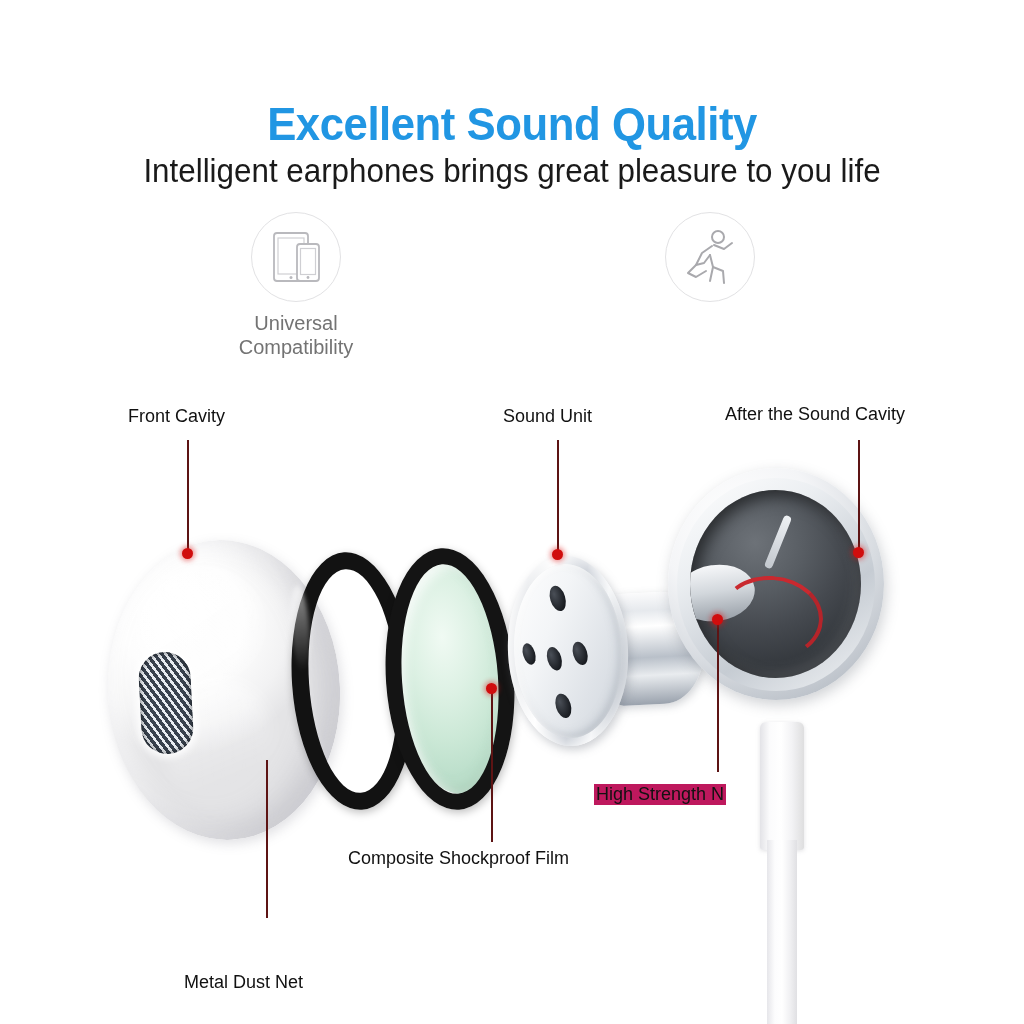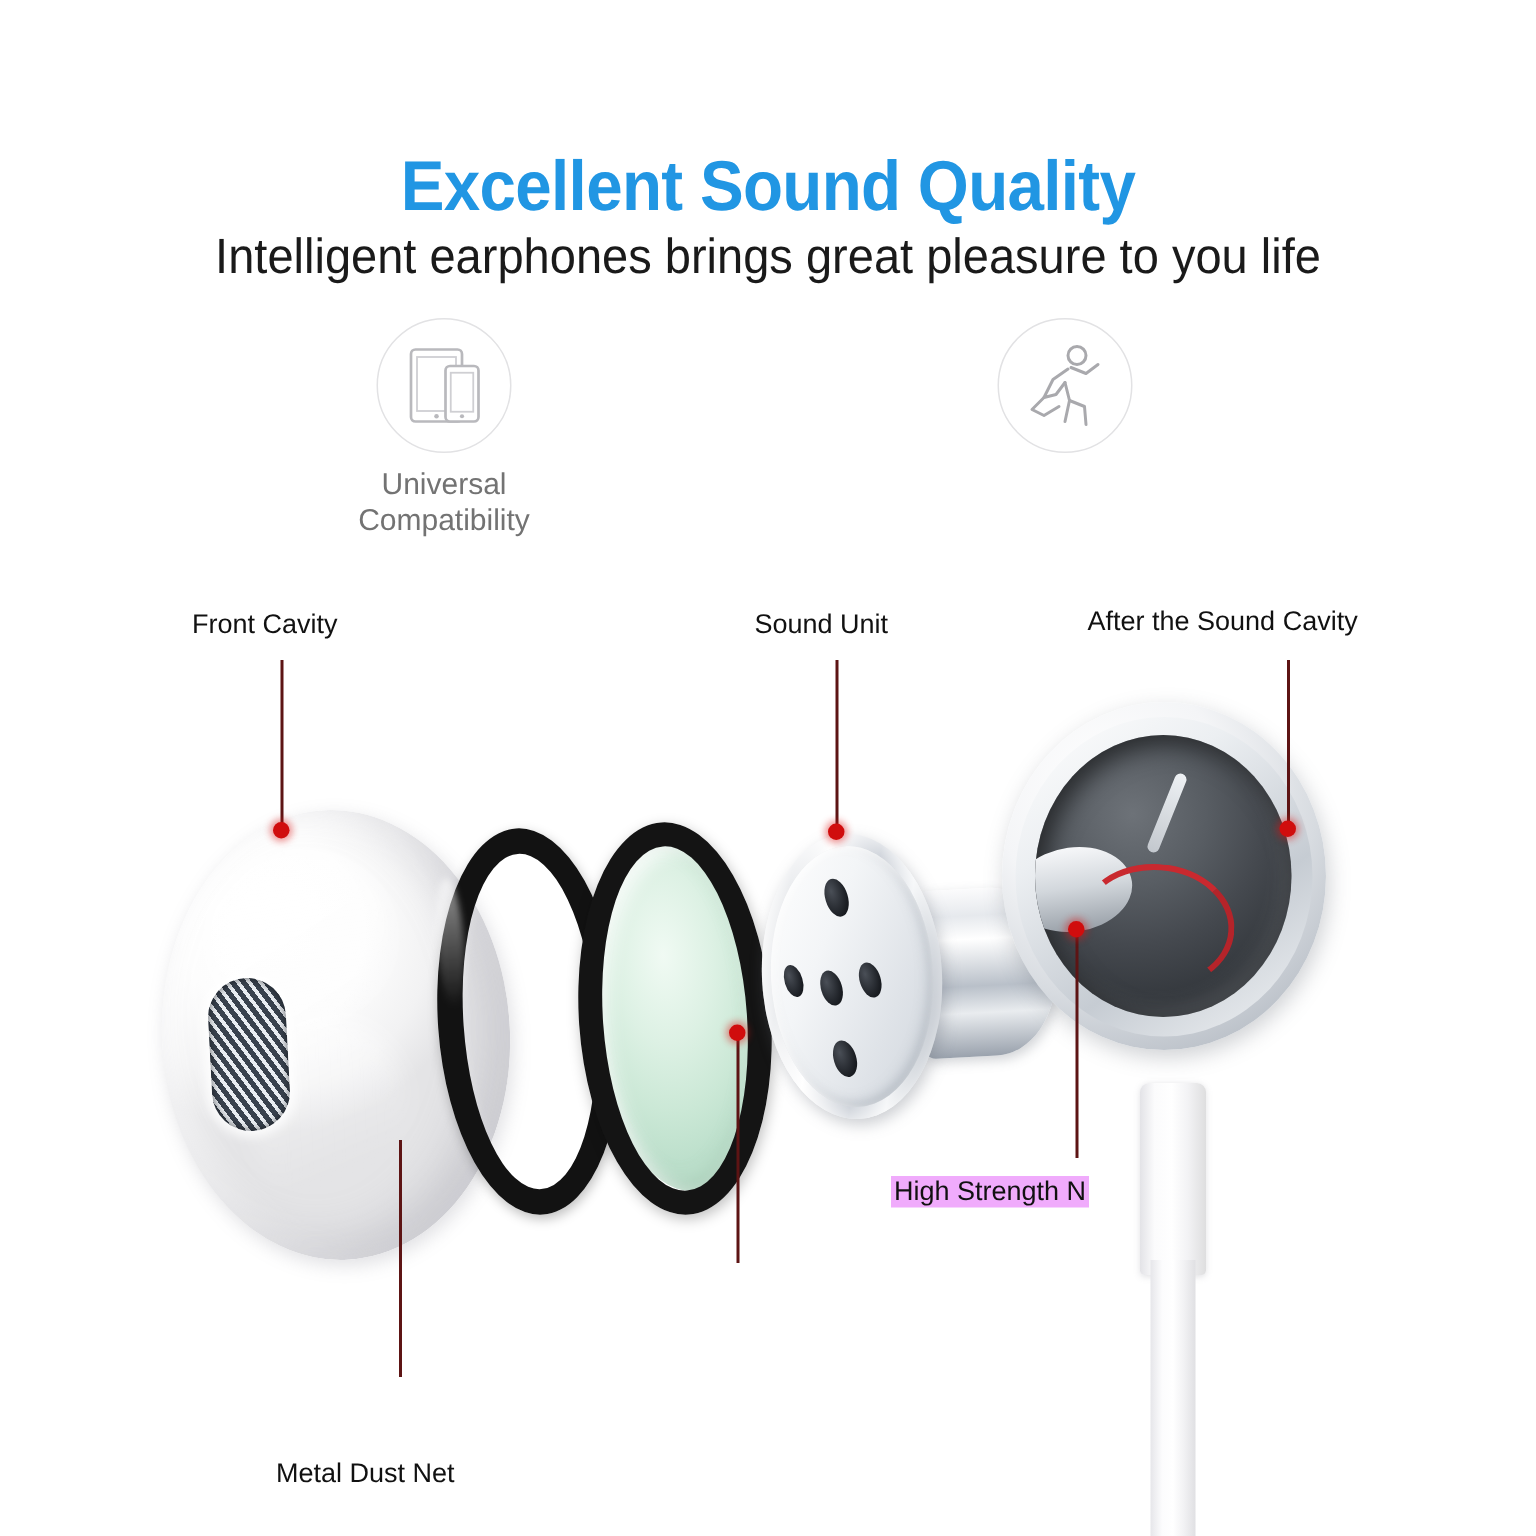--- a/index.html
+++ b/index.html
@@ -303,21 +303,22 @@
   <div class="callout" style="left:503px;top:406px;">Sound Unit</div>
   <div class="leader" style="left:557px;top:440px;height:114px;"></div>
   <div class="dot" style="left:552px;top:549px;"></div>
 
   <div class="callout" style="left:703px;top:404px;margin-left:22px;">After the Sound Cavity</div>
   <div class="leader" style="left:858px;top:440px;height:112px;"></div>
   <div class="dot" style="left:853px;top:547px;"></div>
 
   <div class="leader" style="left:717px;top:620px;height:152px;"></div>
   <div class="dot" style="left:712px;top:614px;"></div>
-  <div class="callout" style="left:594px;top:784px;background:#f0abfc;padding:0 2px;">High Strength N</div>
+  <div class="callout" style="left:594px;top:784px;background:#be185d;padding:0 2px;">High Strength N</div>
 
   <div class="leader" style="left:491px;top:690px;height:152px;"></div>
   <div class="dot" style="left:486px;top:683px;"></div>
+  <div class="callout" style="left:348px;top:848px;">Composite Shockproof Film</div>
 
   <div class="leader" style="left:266px;top:760px;height:158px;"></div>
   <div class="callout" style="left:184px;top:972px;">Metal Dust Net</div>
 
 </div>
 
 </body></html>

